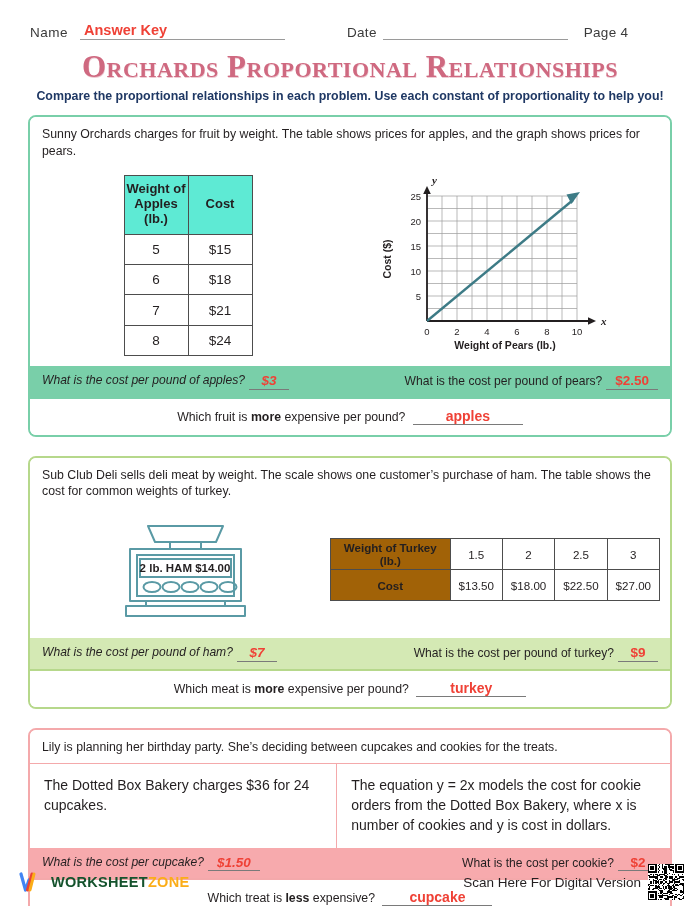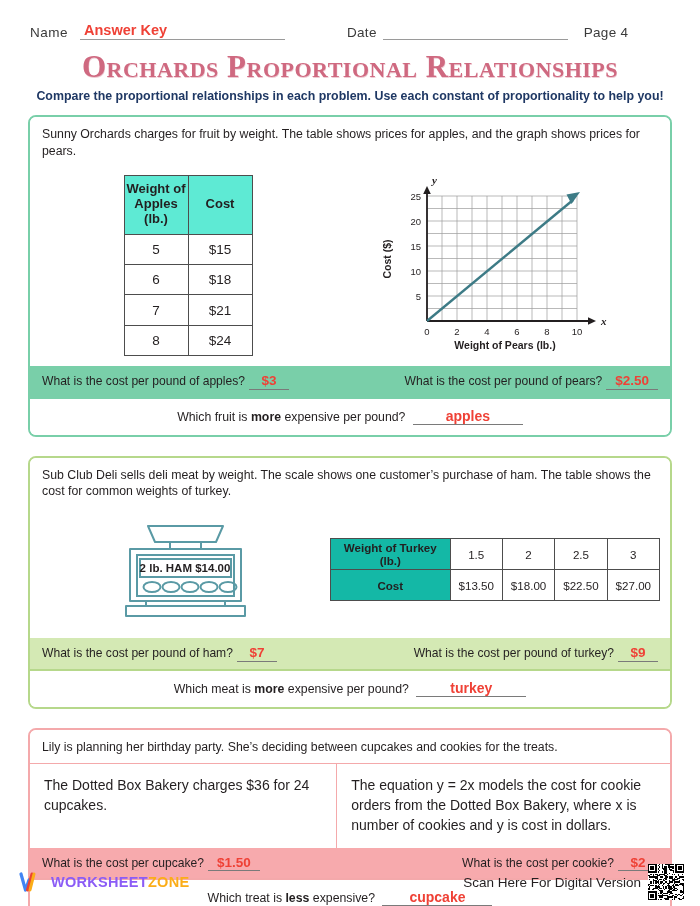--- a/index.html
+++ b/index.html
@@ -58,21 +58,21 @@
   .prompt { background:#fff; padding:9px 12px 8px 12px; font-size:12.3px; line-height:1.35; }
 
   .qrow {
     display:flex; align-items:center;
     font-size:12.1px; padding:7px 12px;
   }
   .p1 .qrow { background:#79cfa9; }
   .p2 .qrow { background:#d4e9b4; }
   .p3 .qrow { background:#f7aaad; }
 
-  .qrow .q-left { flex:0 0 50%; display:flex; align-items:center; }
+  .qrow .q-left { flex:0 0 50%; display:flex; align-items:flex-start;font-style:italic; }
   .qrow .q-right { flex:1; display:flex; align-items:baseline; justify-content:flex-end; }
 
   .ans {
     color:#ef4136; font-weight:600; font-size:13.5px;
     border-bottom:1.1px solid #7a7a7a;
     padding:0 9px 0 9px; margin-left:4px;
     min-width:40px; text-align:center; display:inline-block;
     line-height:1.15;
   }
 
@@ -102,37 +102,37 @@
   .graph-wrap { position:relative; width:250px; height:185px; }
   .graph-wrap svg { display:block; }
 
   
   .p2-content { display:flex; align-items:center; padding:6px 10px 12px 10px; background:#fff; }
   .p2-left { flex:0 0 290px; display:flex; justify-content:center; }
   .p2-right { flex:1; display:flex; justify-content:flex-start; }
 
   table.turkey { border-collapse:collapse; font-size:11.5px; }
   table.turkey td, table.turkey th { border:1px solid #4d4d4d; text-align:center; height:31px; }
-  table.turkey .rowhead { background:#14b8a6; font-weight:bold; width:140px; font-size:11.6px; }
+  table.turkey .rowhead { background:#a16207; font-weight:bold; width:140px; font-size:11.6px; }
   table.turkey .cell { width:56px; font-size:11.6px; background:#fff; }
 
   
   .p3-split { display:flex; background:#fff; border-top:1.5px solid #f4a9ab; }
   .p3-col { padding:12px 14px; font-size:14px; line-height:1.42; }
   .p3-col.left { flex:0 0 48%; border-right:1.5px solid #f4a9ab; display:flex; align-items:flex-start; }
   .p3-col.right { flex:1; }
 
   
   .footer {
     position:absolute; left:0; right:0; bottom:6px;
     display:flex; align-items:center; padding:0 16px 0 18px;
   }
   .logo { display:flex; align-items:center; }
   .logo-text { font-size:14.5px; font-weight:bold; letter-spacing:.3px; margin-left:7px; }
-  .logo-text .w { color:#8b5cf6; }
+  .logo-text .w { color:#14532d; }
   .logo-text .z { color:#fbad18; }
   .footer-spacer { flex:1; }
   .scan-text { font-size:13.5px; color:#231f20; margin-right:7px; }
   .qr { width:36px; height:36px; }
 </style>
 </head>
 <body>
 
 <div class="header">
   <span class="hdr-name-label">Name</span>

